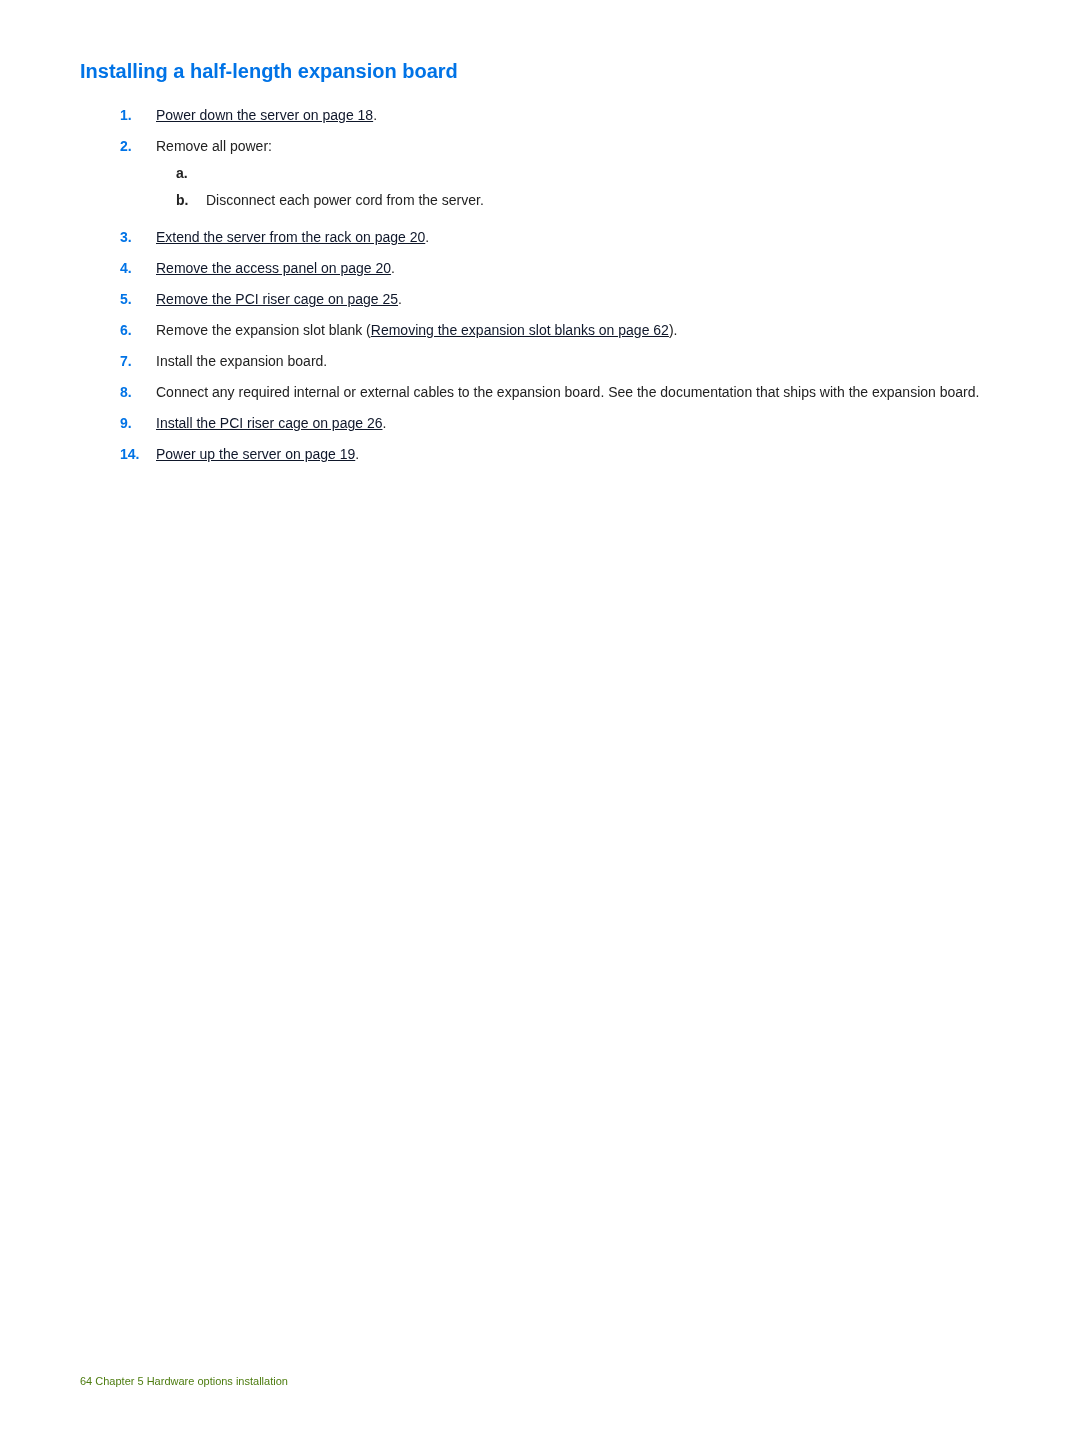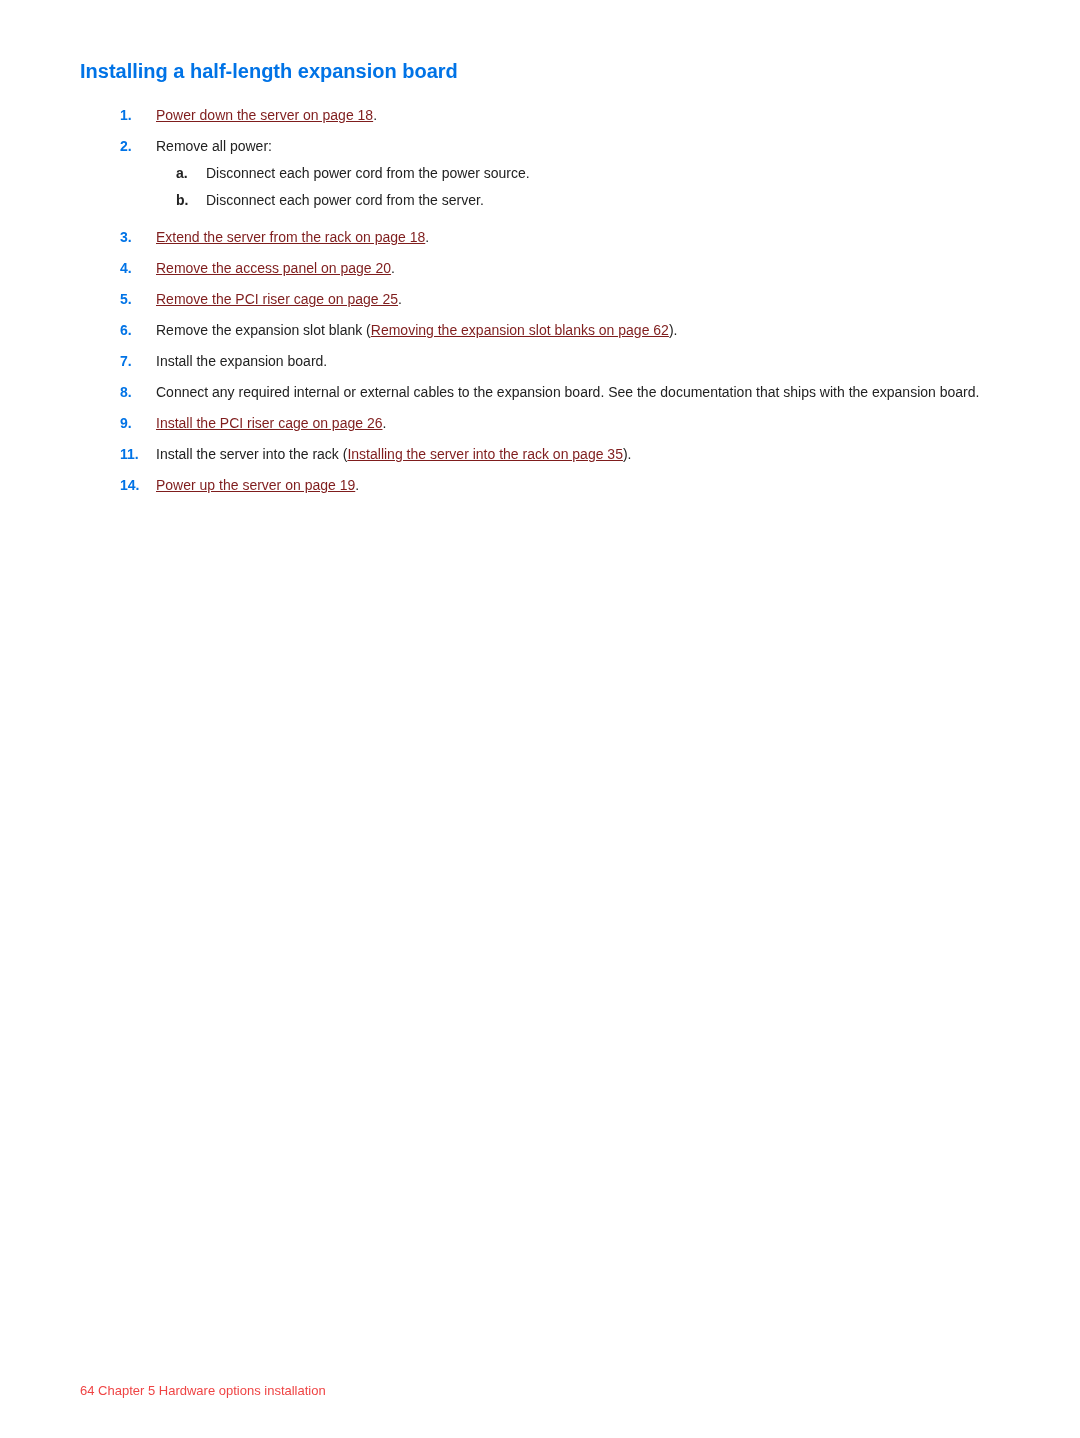--- a/index.html
+++ b/index.html
@@ -49,21 +49,21 @@
       font-weight: bold;
       min-width: 36px;
       flex-shrink: 0;
     }
 
     .list-content {
       flex: 1;
     }
 
     a.doc-link {
-      color: #7f1d1d;
+      color: #0f172a;
       text-decoration: underline;
     }
 
     ol.sub-list {
       list-style: none;
       margin-top: 6px;
       margin-left: 20px;
     }
 
     ol.sub-list > li {
@@ -74,54 +74,53 @@
     }
 
     .sub-num {
       font-weight: bold;
       min-width: 30px;
       flex-shrink: 0;
     }
 
     .footer {
       position: absolute;
-      bottom: 40px;
+      bottom: 51px;
       left: 80px;
-      font-size: 13px;
-      color: #ef4444;
+      font-size: 11px;
+      color: #4d7c0f;
     }
   </style>
 </head>
 <body>
 
 <div class="page">
 
   <h1 class="section-title">Installing a half-length expansion board</h1>
 
   <ol class="main-list" id="main-list">
   <li>
         <span class="list-num">1.</span>
         <div class="list-content"><a class="doc-link" href="#">Power down the server on page 18</a>.</div>
       </li>
       <li>
         <span class="list-num">2.</span>
         <div class="list-content">Remove all power:<ol class="sub-list">
             <li>
               <span class="sub-num">a.</span>
-              <span>Disconnect each power cord from the power source.</span>
             </li>
             <li>
               <span class="sub-num">b.</span>
               <span>Disconnect each power cord from the server.</span>
             </li>
           </ol></div>
       </li>
       <li>
         <span class="list-num">3.</span>
-        <div class="list-content"><a class="doc-link" href="#">Extend the server from the rack on page 18</a>.</div>
+        <div class="list-content"><a class="doc-link" href="#">Extend the server from the rack on page 20</a>.</div>
       </li>
       <li>
         <span class="list-num">4.</span>
         <div class="list-content"><a class="doc-link" href="#">Remove the access panel on page 20</a>.</div>
       </li>
       <li>
         <span class="list-num">5.</span>
         <div class="list-content"><a class="doc-link" href="#">Remove the PCI riser cage on page 25</a>.</div>
       </li>
       <li>
@@ -134,23 +133,19 @@
       </li>
       <li>
         <span class="list-num">8.</span>
         <div class="list-content">Connect any required internal or external cables to the expansion board. See the documentation that ships with the expansion board.</div>
       </li>
       <li>
         <span class="list-num">9.</span>
         <div class="list-content"><a class="doc-link" href="#">Install the PCI riser cage on page 26</a>.</div>
       </li>
       <li>
-        <span class="list-num">11.</span>
-        <div class="list-content">Install the server into the rack (<a class="doc-link" href="#">Installing the server into the rack on page 35</a>).</div>
-      </li>
-      <li>
         <span class="list-num">14.</span>
         <div class="list-content"><a class="doc-link" href="#">Power up the server on page 19</a>.</div>
       </li>
     </ol>
 
   <div class="footer">64    Chapter 5   Hardware options installation</div>
 </div>
 
 </body></html>

